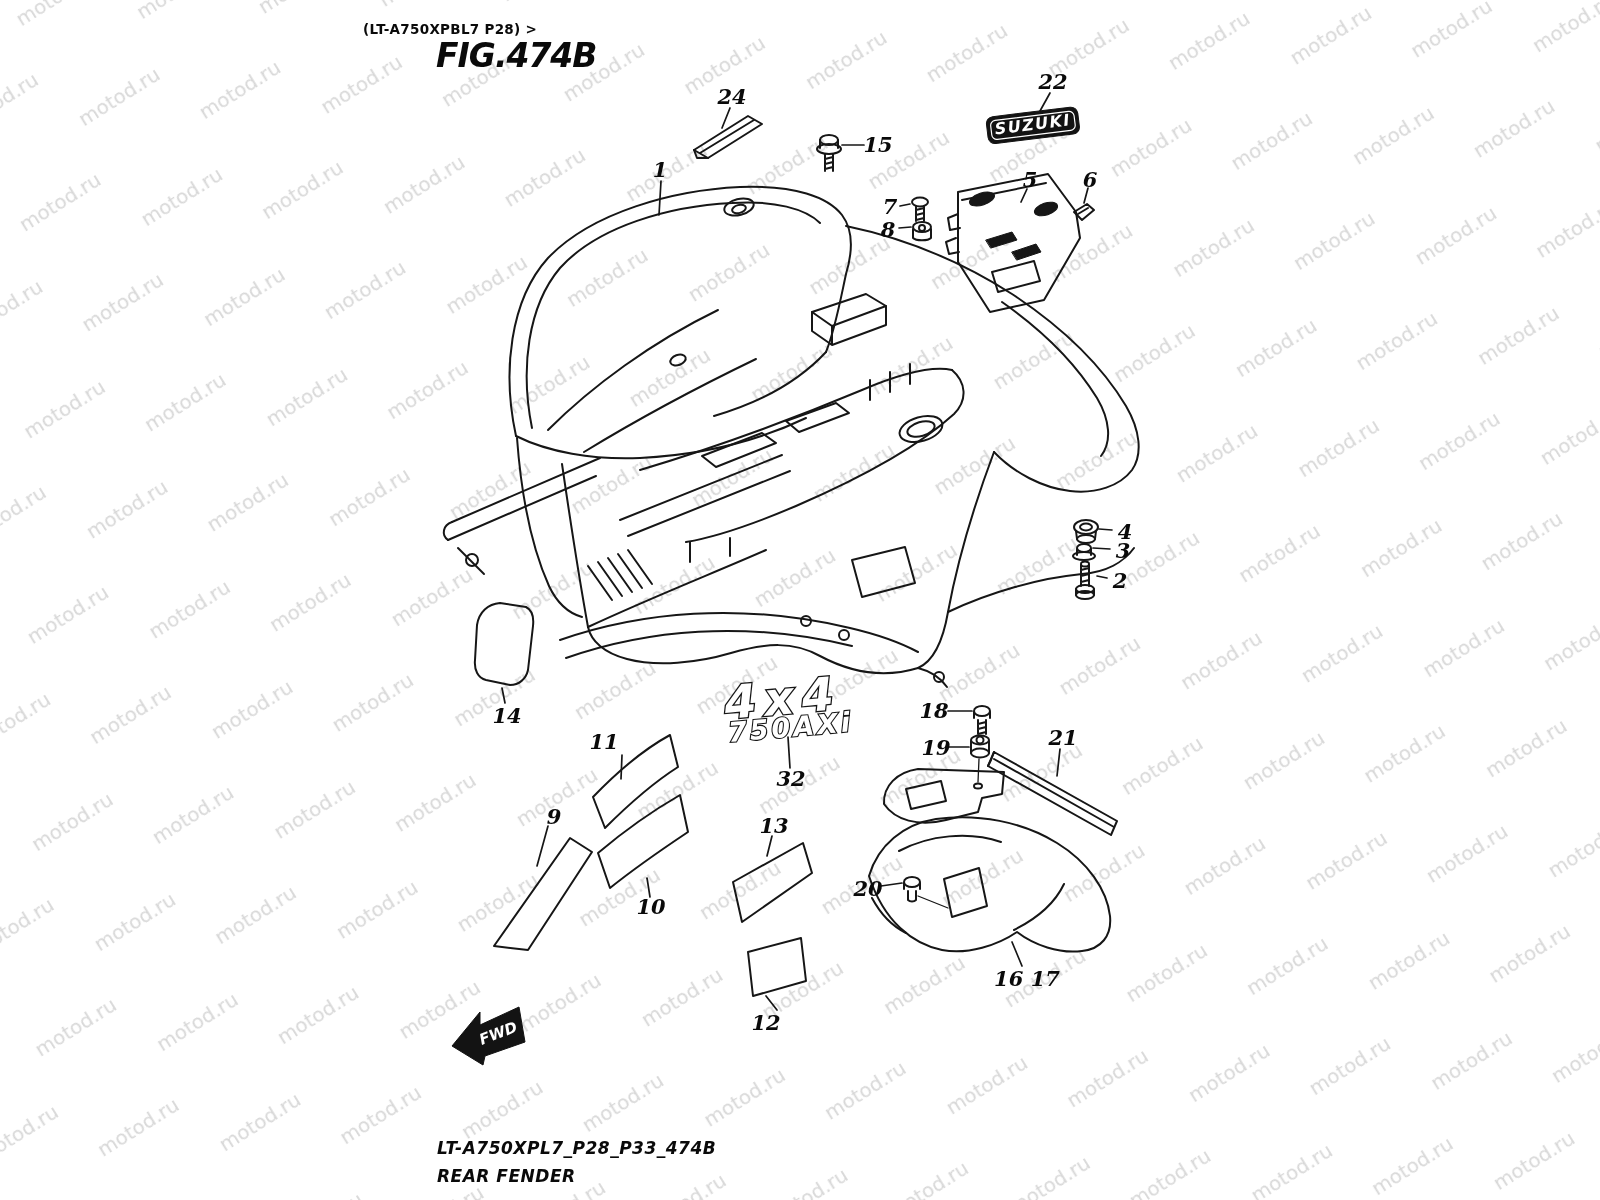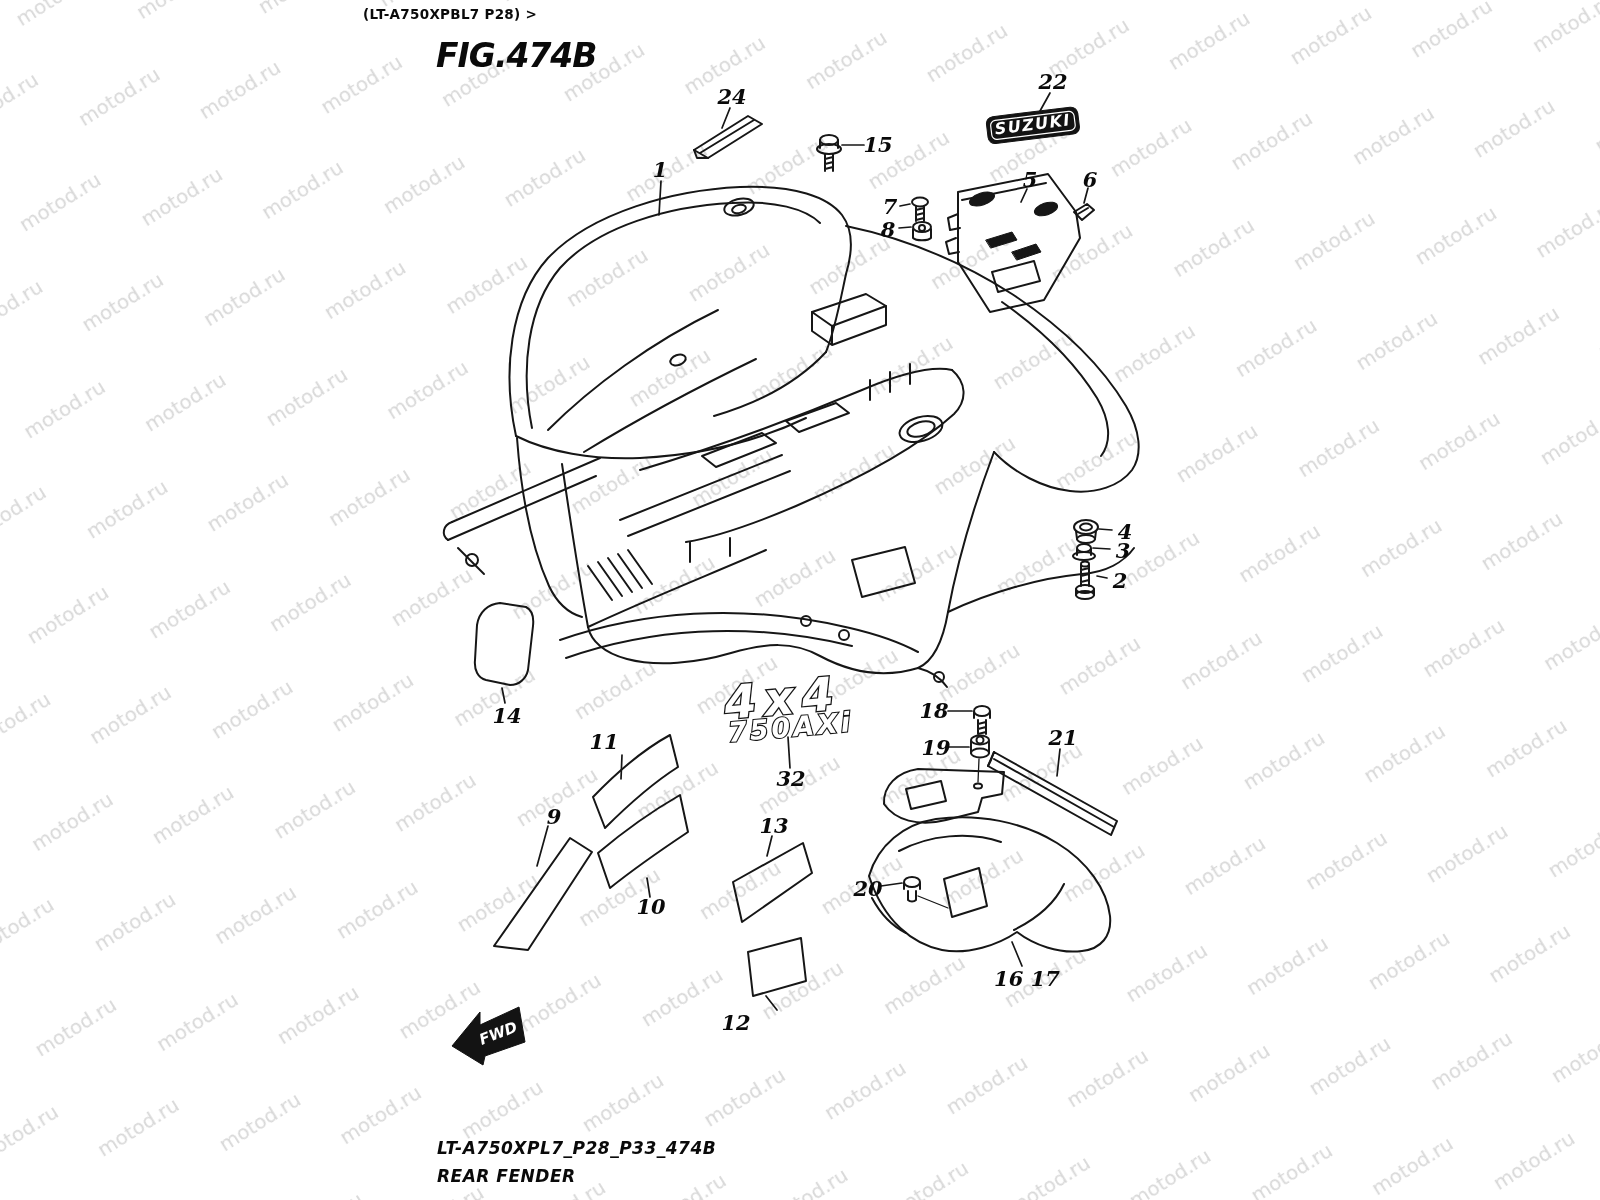--- a/index.html
+++ b/index.html
@@ -27,21 +27,21 @@
              stroke:#161616; stroke-width:2.6px; paint-order:stroke;
              text-anchor:middle; letter-spacing:8px; }
   .badge4b { font:italic 900 27px "DejaVu Sans", sans-serif; fill:#ffffff;
              stroke:#161616; stroke-width:2.2px; paint-order:stroke;
              text-anchor:middle; letter-spacing:3px; }
   .fwd-text { font:italic 900 15px "DejaVu Sans", sans-serif; fill:#ffffff;
               text-anchor:middle; }
 
   
   .breadcrumb {
-    position:absolute; left:363px; top:6px;
+    position:absolute; left:363px; top:21px;
     font:600 13.5px "DejaVu Sans", sans-serif; color:#0a0a0a; letter-spacing:.3px;
     cursor:pointer;
   }
   .fig-title {
     position:absolute; left:436px; top:20px;
     font:italic 800 33px "DejaVu Sans", sans-serif; color:#0a0a0a; letter-spacing:-1px;margin-top:16px;
   }
   .footer-line1 {
     position:absolute; left:437px; top:1138px;
     font:italic 700 17px "DejaVu Sans", sans-serif; color:#0a0a0a; letter-spacing:.5px;
@@ -281,21 +281,21 @@
   <div class="callout" style="left:1120px;top:580px">2</div>
   <div class="callout" style="left:1123px;top:550px">3</div>
   <div class="callout" style="left:1125px;top:531px">4</div>
   <div class="callout" style="left:1030px;top:179px">5</div>
   <div class="callout" style="left:1090px;top:179px">6</div>
   <div class="callout" style="left:890px;top:206px">7</div>
   <div class="callout" style="left:888px;top:229px">8</div>
   <div class="callout" style="left:554px;top:816px">9</div>
   <div class="callout" style="left:651px;top:906px">10</div>
   <div class="callout" style="left:604px;top:741px">11</div>
-  <div class="callout" style="left:736px;top:1022px">12</div>
+  <div class="callout" style="left:766px;top:1022px">12</div>
   <div class="callout" style="left:774px;top:825px">13</div>
   <div class="callout" style="left:507px;top:715px">14</div>
   <div class="callout" style="left:878px;top:144px">15</div>
   <div class="callout" style="left:1027px;top:978px">16 17</div>
   <div class="callout" style="left:934px;top:710px">18</div>
   <div class="callout" style="left:936px;top:747px">19</div>
   <div class="callout" style="left:868px;top:888px">20</div>
   <div class="callout" style="left:1063px;top:737px">21</div>
   <div class="callout" style="left:1053px;top:81px">22</div>
   <div class="callout" style="left:791px;top:778px">32</div>

